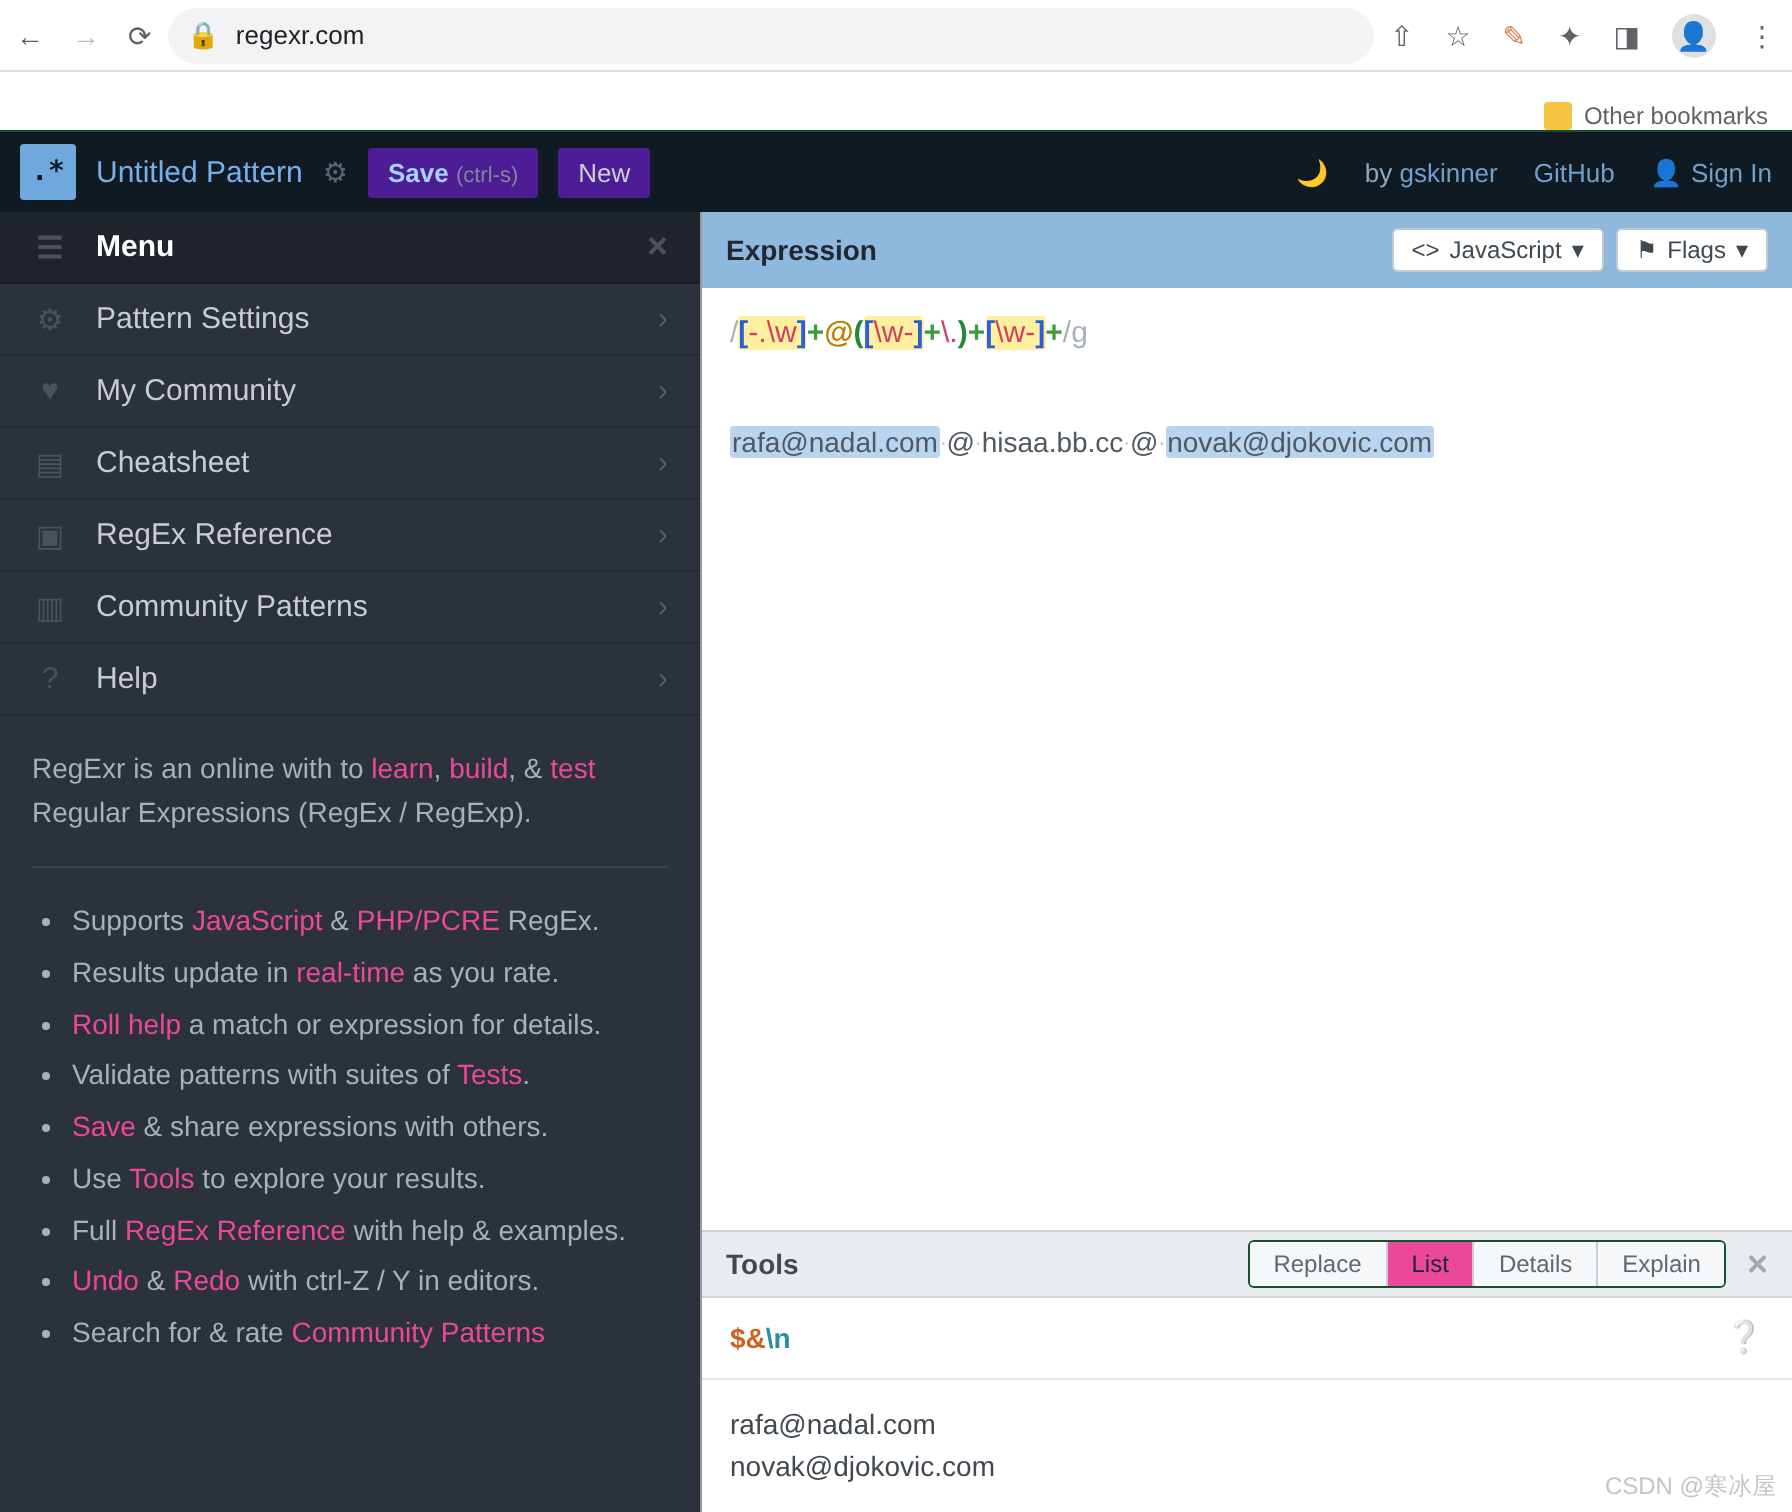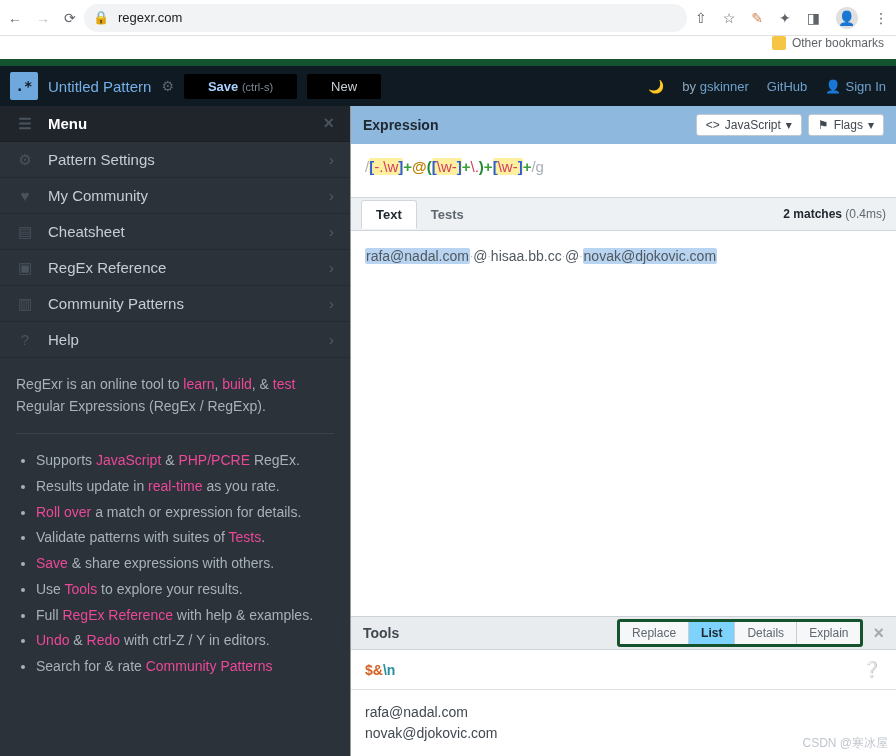--- a/index.html
+++ b/index.html
@@ -2,28 +2,28 @@
 <html><head>
 <meta charset="utf-8">
 <style>
 *{margin:0;padding:0;box-sizing:border-box;font-family:-apple-system,BlinkMacSystemFont,"Segoe UI",Helvetica,Arial,sans-serif}
 body{width:896px;height:756px;overflow:hidden;background:#fff;font-size:14px}
 .browser-bar{height:36px;display:flex;align-items:center;padding:0 8px;border-bottom:1px solid #e0e0e0;gap:8px}
 .nav-icons{display:flex;gap:14px;color:#5f6368;align-items:center}
 .nav-icons .disabled{color:#c0c0c0}
 .url-bar{flex:1;display:flex;align-items:center;gap:8px;padding:0 10px;height:28px;border-radius:14px;background:#f1f3f4;color:#202124;font-size:13px}
 .br-right{display:flex;gap:16px;color:#5f6368;align-items:center}
-.bookmarks-bar{height:30px;display:flex;justify-content:flex-end;align-items:flex-start;padding:0 12px;gap:6px;color:#5f6368;font-size:12px;border-bottom:7px solid #14532d}
+.bookmarks-bar{height:30px;display:flex;justify-content:flex-end;align-items:flex-end;padding:0 12px;gap:6px;color:#5f6368;font-size:12px;border-bottom:1px solid #14532d}
 .bm-folder{width:14px;height:14px;background:#f5c543;border-radius:2px}
 .app{display:flex;flex-direction:column;height:690px}
 .app-header{height:40px;background:#101a23;display:flex;align-items:center;padding:0 10px;gap:10px;color:#a0a8b0}
 .logo{width:28px;height:28px;background:#6fa8dc;display:flex;align-items:center;justify-content:center;color:#101a23;font-weight:bold;border-radius:2px;font-family:monospace}
 .pattern-name{color:#76b0e8;font-size:15px;font-weight:500}
 .gear{color:#5a6570}
-.hbtn{background:#000000;color:#c8d0d8;padding:5px 24px;border-radius:2px;font-size:13px;cursor:pointer}
+.hbtn{background:#4c1d95;color:#c8d0d8;padding:5px 10px;border-radius:2px;font-size:13px;cursor:pointer}
 .hbtn.save b{color:#a7d2ff;font-weight:600}
 .hbtn.save span{color:#7a8a99;font-size:11px}
 .header-right{margin-left:auto;display:flex;gap:18px;align-items:center;color:#8fa8bd;font-size:13px}
 .header-right .link{color:#6fa0cc;cursor:pointer}
 .signin{display:flex;align-items:center;gap:4px}
 .app-body{flex:1;display:flex;overflow:hidden}
 .sidebar{width:350px;background:#2b323a;color:#c8cdd3;display:flex;flex-direction:column;overflow:hidden}
 .menu-item{height:36px;display:flex;align-items:center;padding:0 16px;gap:14px;color:#c8cdd3;font-size:15px;cursor:pointer;border-bottom:1px solid rgba(0,0,0,0.15)}
 .menu-item.active{background:#1f252b;font-weight:700;color:#fff}
 .menu-item .mi-icon{color:#4a535c;width:18px;text-align:center}
@@ -48,24 +48,24 @@
 .hl{background:#fff0a0;border-radius:2px}
 .tabs-row{height:34px;background:#eef1f4;border-top:1px solid #d0d6dc;border-bottom:1px solid #d0d6dc;display:flex;align-items:center;padding:0 10px;gap:0}
 .tab{padding:6px 14px;font-size:13px;color:#606870;cursor:pointer;font-weight:600}
 .tab.active{background:#fff;border:1px solid #d0d6dc;border-bottom:1px solid #fff;margin-bottom:-1px;border-radius:3px 3px 0 0;color:#202830}
 .matches-info{margin-left:auto;font-size:12px;color:#606870}
 .matches-info b{color:#202830;font-weight:700}
 .text-area{padding:14px;font-family:"Courier New",monospace;font-size:14px;color:#505860;line-height:1.6;flex:1}
 .match{background:#b8d4f0;border-radius:2px;padding:0 1px}
 .dot{color:#b0b8c0;font-size:10px;vertical-align:middle}
 .tools-head{height:34px;background:#e8ecef;border-top:1px solid #ccd2d8;border-bottom:1px solid #d0d6dc;display:flex;align-items:center;padding:0 12px;font-weight:700;color:#404850;font-size:14px}
-.tools-tabs{margin-left:auto;display:flex;border:3px solid #14532d;border-radius:3px;overflow:hidden;font-weight:500}
+.tools-tabs{margin-left:auto;display:flex;border:1px solid #14532d;border-radius:3px;overflow:hidden;font-weight:500}
 .ttab{padding:4px 12px;font-size:12px;color:#606870;background:#f5f7f9;border-right:1px solid #c8ced4;cursor:pointer}
 .ttab:last-child{border-right:none}
-.ttab.active{background:#7dd3fc;color:#202830;font-weight:700}
+.ttab.active{background:#ec4899;color:#202830;font-weight:400}
 .tools-close{margin-left:10px;color:#a0a8b0;font-size:18px;cursor:pointer}
 .list-expr{padding:10px 14px;border-bottom:1px solid #e0e4e8;font-family:"Courier New",monospace;font-size:14px;display:flex;align-items:center}
 .list-expr .a{color:#d06020;font-weight:600}
 .list-expr .b{color:#2a8f9f;font-weight:600}
 .list-expr .help{margin-left:auto;color:#c0c6cc;font-size:16px}
 .list-out{padding:12px 14px;font-family:"Courier New",monospace;font-size:14px;color:#404850;line-height:1.5}
 .watermark{position:absolute;bottom:4px;right:8px;color:#c0c6cc;font-size:12px}
 </style>
 </head>
 <body>
@@ -147,26 +147,26 @@
           <span>Community Patterns</span>
           <span class="chev">›</span>
         </div>
       <div class="menu-item">
           <span class="mi-icon">?</span>
           <span>Help</span>
           <span class="chev">›</span>
         </div>
 
       <div class="side-content">
-        <p><span>RegExr is an online tool to </span><b>learn</b><span>, </span><b>build</b><span>, &amp; </span><b>test</b><span> Regular Expressions (RegEx / RegExp).</span></p>
+        <p><span>RegExr is an online with to </span><b>learn</b><span>, </span><b>build</b><span>, &amp; </span><b>test</b><span> Regular Expressions (RegEx / RegExp).</span></p>
         <hr>
         <ul>
           <li><span>Supports </span><b>JavaScript</b><span> &amp; </span><b>PHP/PCRE</b><span> RegEx.</span></li>
           <li><span>Results update in </span><b>real-time</b><span> as you rate.</span></li>
-          <li><b>Roll over</b><span> a match or expression for details.</span></li>
+          <li><b>Roll help</b><span> a match or expression for details.</span></li>
           <li><span>Validate patterns with suites of </span><b>Tests</b><span>.</span></li>
           <li><b>Save</b><span> &amp; share expressions with others.</span></li>
           <li><span>Use </span><b>Tools</b><span> to explore your results.</span></li>
           <li><span>Full </span><b>RegEx Reference</b><span> with help &amp; examples.</span></li>
           <li><b>Undo</b><span> &amp; </span><b>Redo</b><span> with ctrl-Z / Y in editors.</span></li>
           <li><span>Search for &amp; rate </span><b>Community Patterns</b></li>
         </ul>
       </div>
     </div>
 
@@ -183,25 +183,20 @@
               <span>⚑</span>
               <span>Flags</span> 
               <span>▾</span>
             </span>
         </div>
       </div>
       <div class="expr">
         <span class="delim">/</span><span class="hl"><span class="br-blue">[</span><span class="inner-red">-.\w</span><span class="br-blue">]</span></span><span class="plus">+</span><span class="at">@</span><span class="paren">(</span><span class="hl"><span class="br-blue">[</span><span class="inner-red">\w-</span><span class="br-blue">]</span></span><span class="plus">+</span><span class="inner-red">\.</span><span class="paren">)</span><span class="plus">+</span><span class="hl"><span class="br-blue">[</span><span class="inner-red">\w-</span><span class="br-blue">]</span></span><span class="plus">+</span><span class="delim">/</span><span class="delim">g</span>
       </div>
 
-      <div class="tabs-row">
-        <span class="tab active">Text</span>
-        <span class="tab">Tests</span>
-        <span class="matches-info"><b>2 matches</b> <span>(0.4ms)</span></span>
-      </div>
 
       <div class="text-area">
         <span class="match">rafa@nadal.com</span><span class="dot">·</span><span>@</span><span class="dot">·</span><span>hisaa.bb.cc</span><span class="dot">·</span><span>@</span><span class="dot">·</span><span class="match">novak@djokovic.com</span>
       </div>
 
       <div class="tools-head">
         <span>Tools</span>
         <div class="tools-tabs">
           <span class="ttab">Replace</span>
           <span class="ttab active">List</span>

